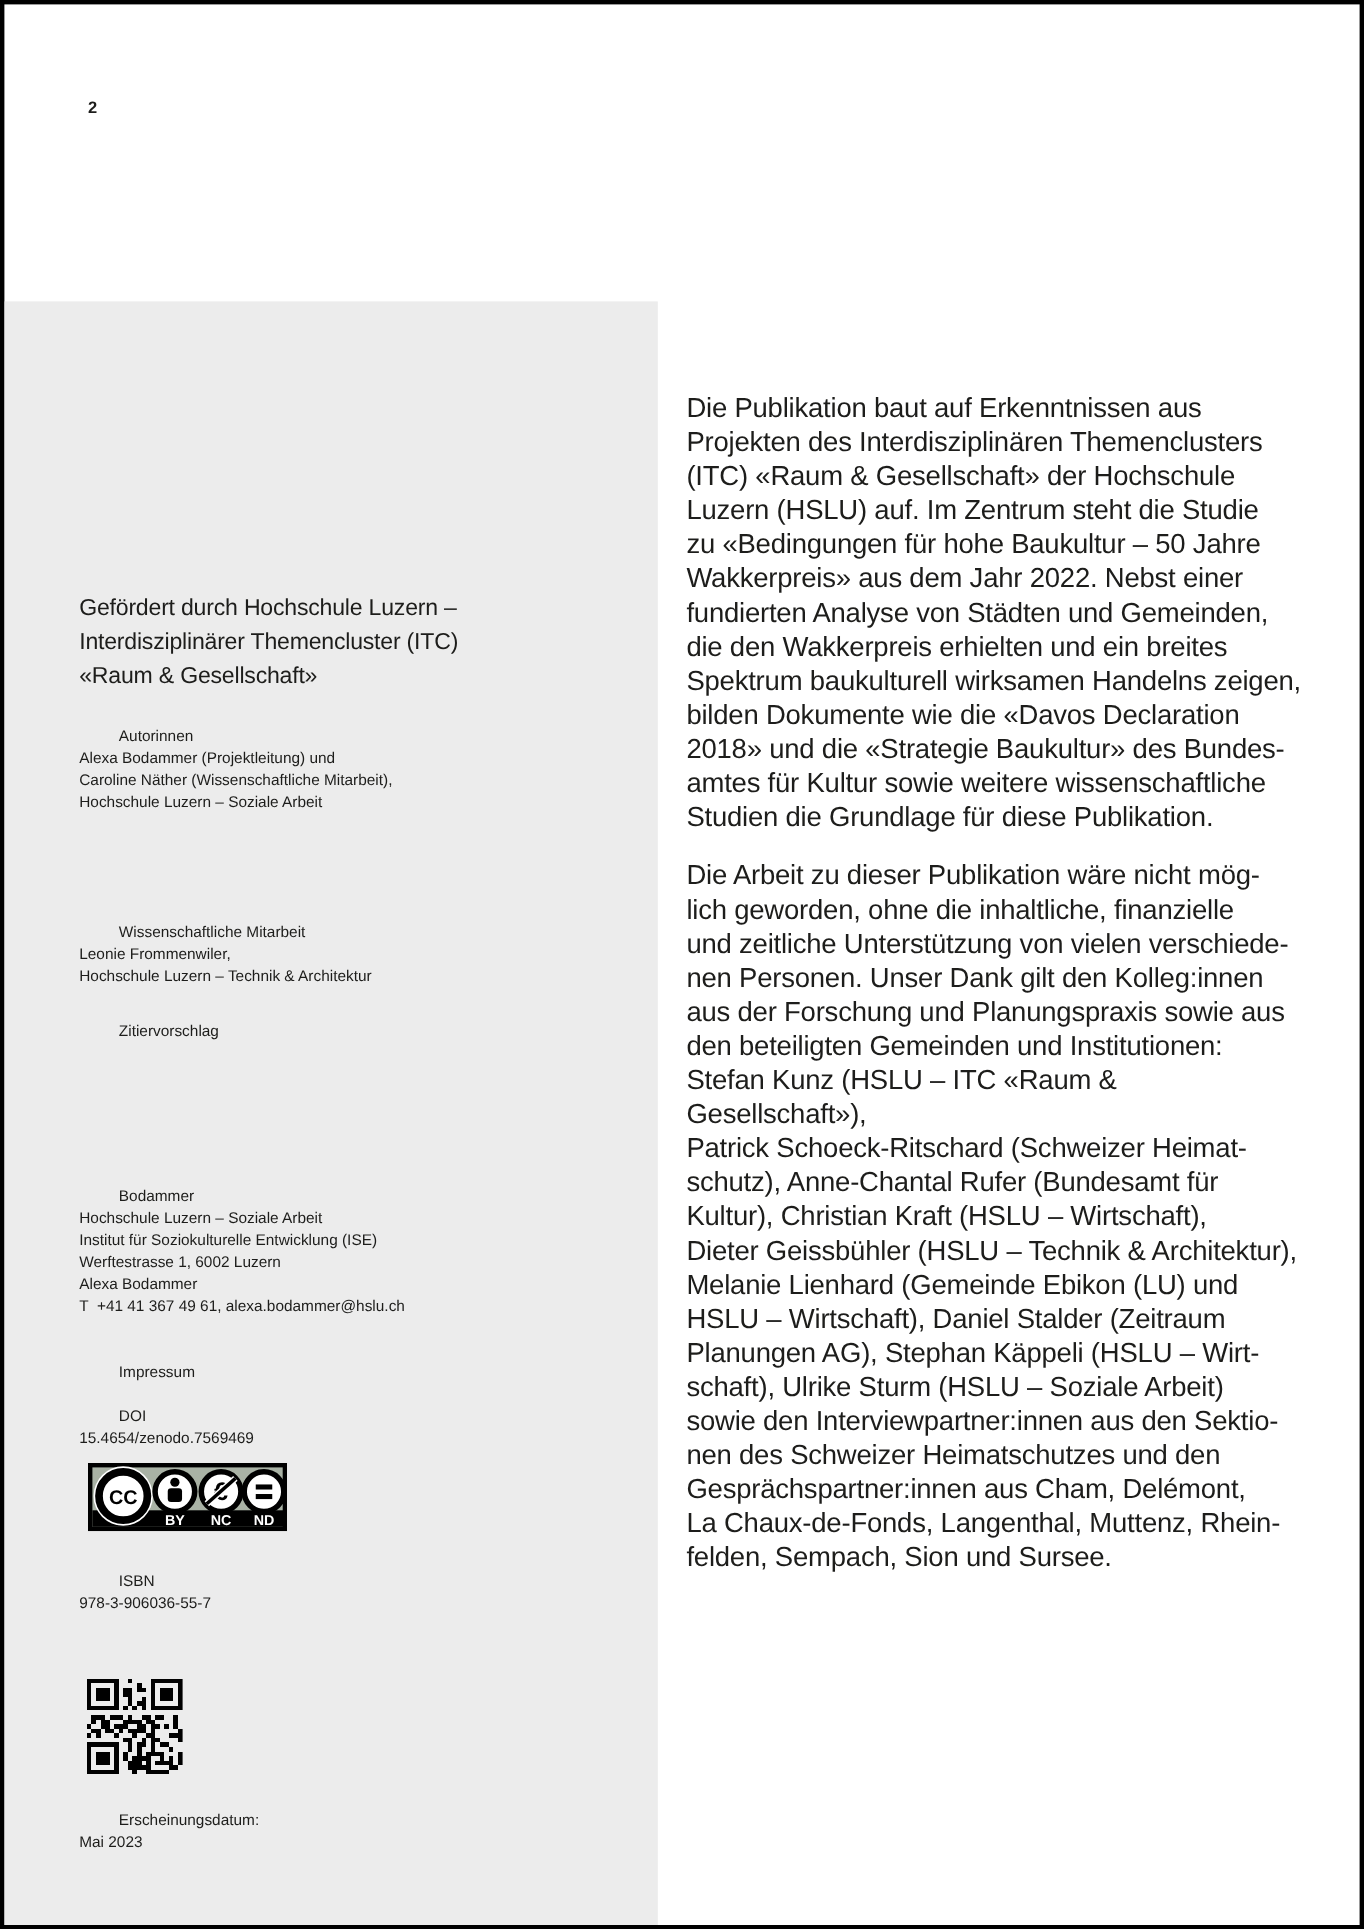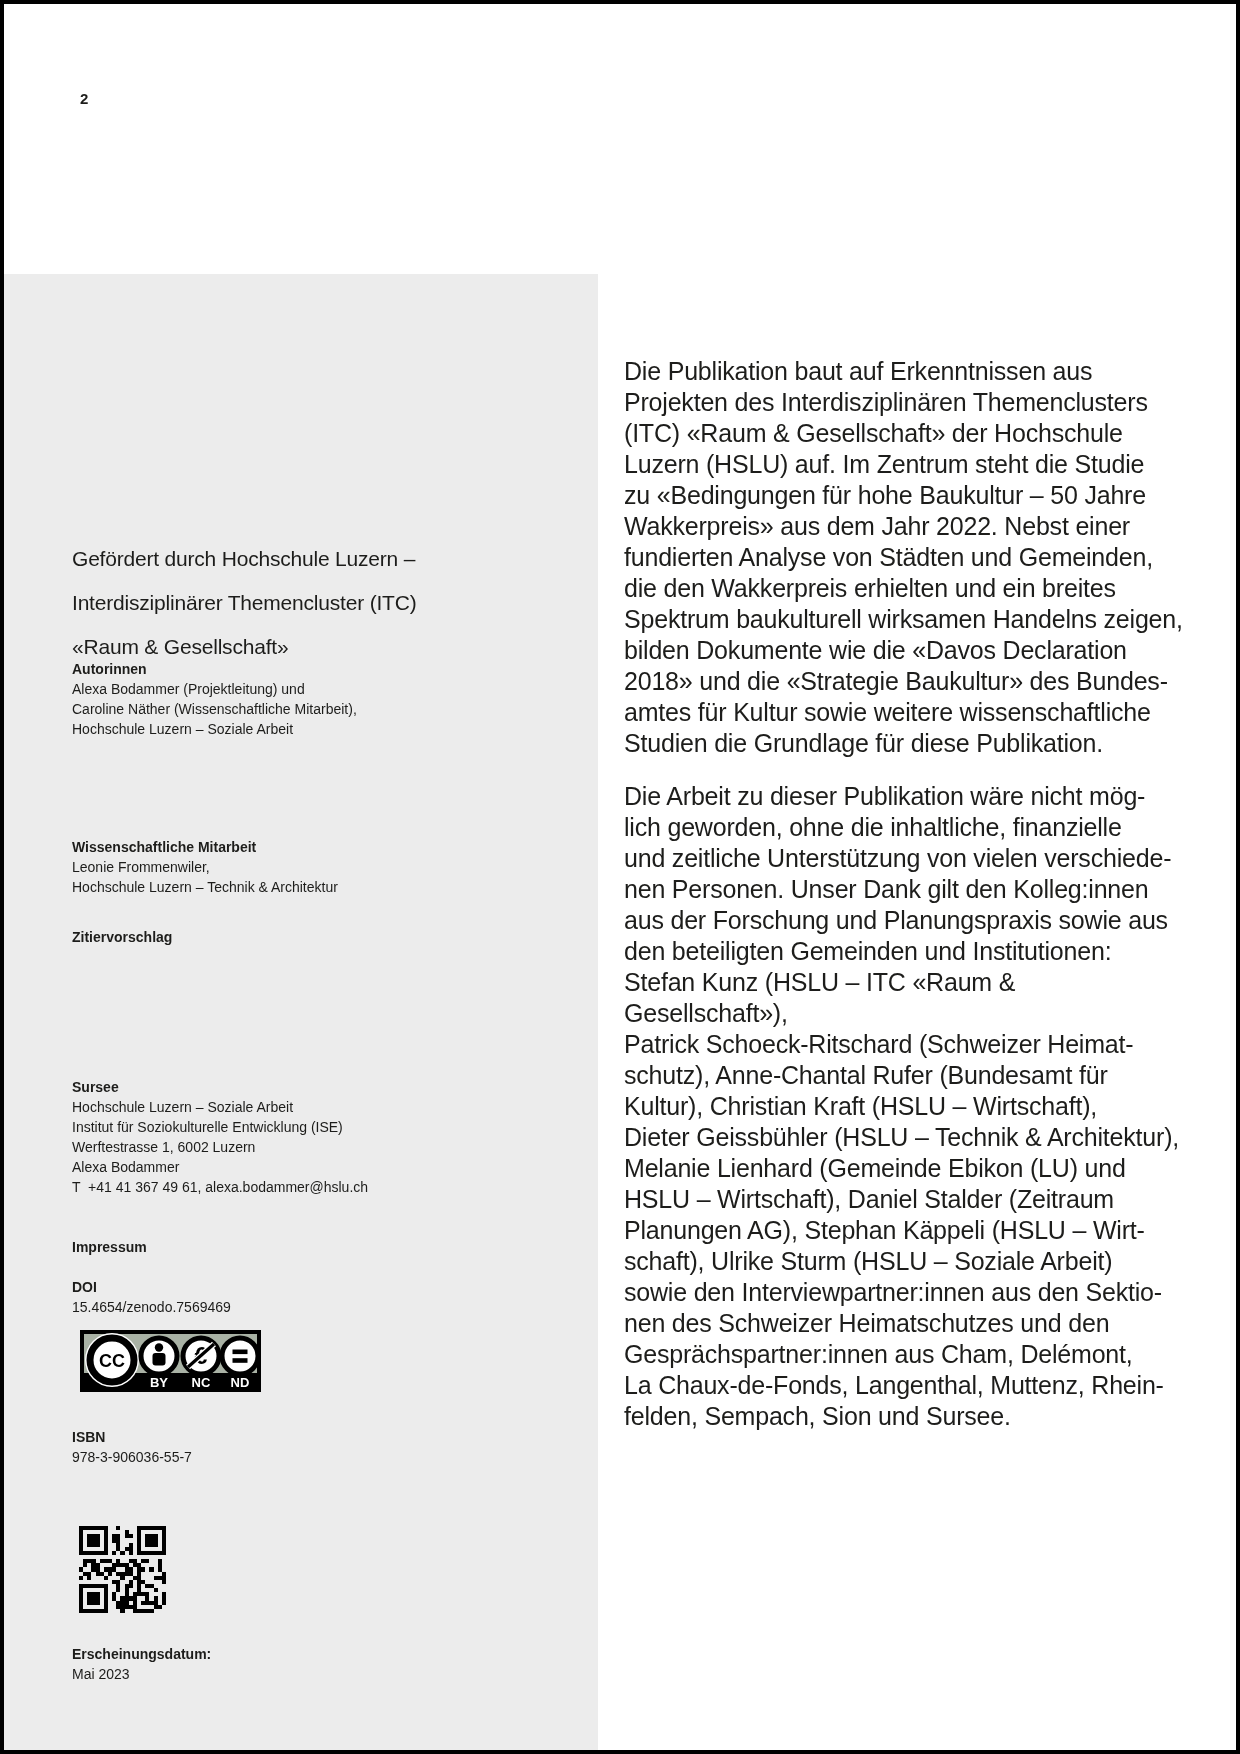--- a/index.html
+++ b/index.html
@@ -6,25 +6,25 @@
   .page{
     position:relative;width:1240px;height:1754px;
     background:#ffffff;border:4px solid #000;box-sizing:border-box;
     font-family:"Liberation Sans",sans-serif;color:#1d1d1b;overflow:hidden;
   }
   .abs{position:absolute;}
   .page-number{left:76px;top:86px;font-size:15px;font-weight:700;}
   .panel{left:0px;top:270px;width:594px;bottom:0px;background:#ececec;}
   .sidebar-heading{
     left:68px;top:533px;width:470px;
-    font-size:21px;line-height:44px;letter-spacing:-0.2px;
+    font-size:21px;line-height:31px;letter-spacing:-0.2px;
     white-space:pre-wrap;
   }
   .sb{left:68px;width:460px;font-size:14px;line-height:20px;}
-  .sb-label{font-weight:700;}
+  .sb-label{font-weight:400;margin-left:36px;}
   .sb-lines{white-space:pre-wrap;}
   .link{border-bottom:2px solid #8ecfe6;cursor:pointer;}
   .para{
     left:620px;width:560px;
     font-size:25px;line-height:31px;letter-spacing:-0.2px;
     white-space:pre-wrap;
   }
   .cc-badge{left:76px;top:1326px;width:181px;height:62px;}
   .qr{left:75px;top:1522px;width:87px;height:87px;}
   svg text{font-family:"Liberation Sans",sans-serif;}
@@ -54,21 +54,21 @@
     <div class="sb-label">Wissenschaftliche Mitarbeit</div>
     <div class="sb-lines">Leonie Frommenwiler,
 Hochschule Luzern – Technik &amp; Architektur</div>
   </section>
 
   <section class="abs sb" style="top:923px">
     <div class="sb-label">Zitiervorschlag</div>
   </section>
 
   <section class="abs sb" style="top:1073px">
-    <div class="sb-label">Sursee</div>
+    <div class="sb-label">Bodammer</div>
     <div class="sb-lines">Hochschule Luzern – Soziale Arbeit
 Institut für Soziokulturelle Entwicklung (ISE)
 Werftestrasse 1, 6002 Luzern</div>
     <div class="sb-lines" style="">Alexa Bodammer
 T  +41 41 367 49 61, alexa.bodammer@hslu.ch</div>
   </section>
 
   <section class="abs sb" style="top:1233px">
     <div class="sb-label">Impressum</div>
   </section>

